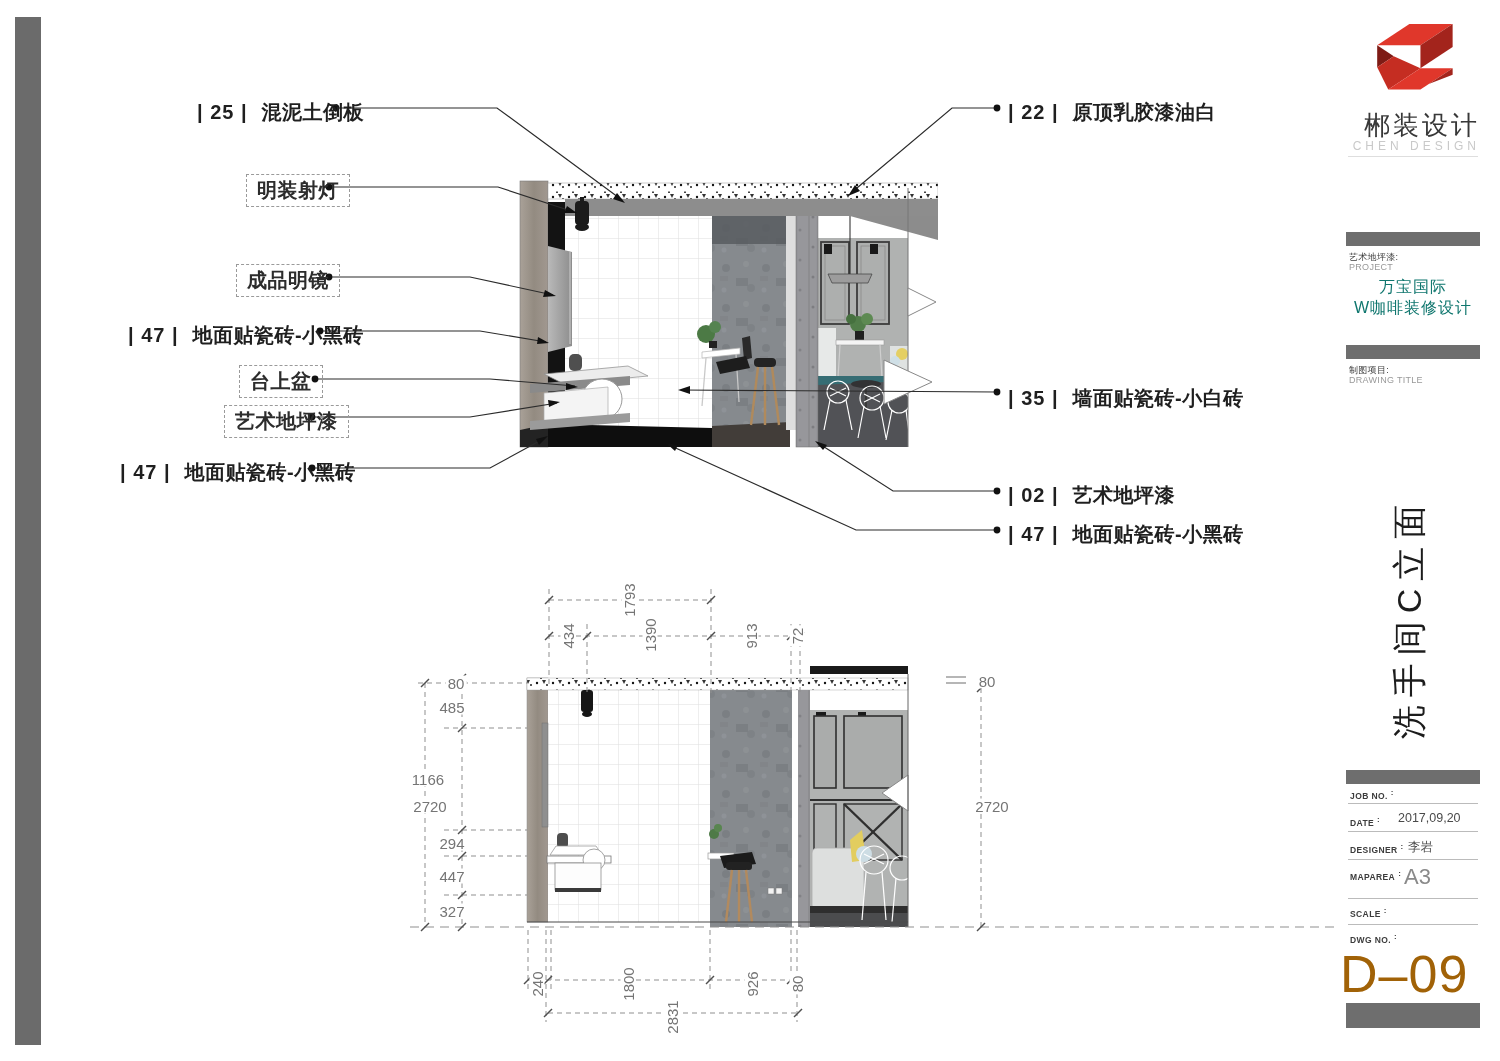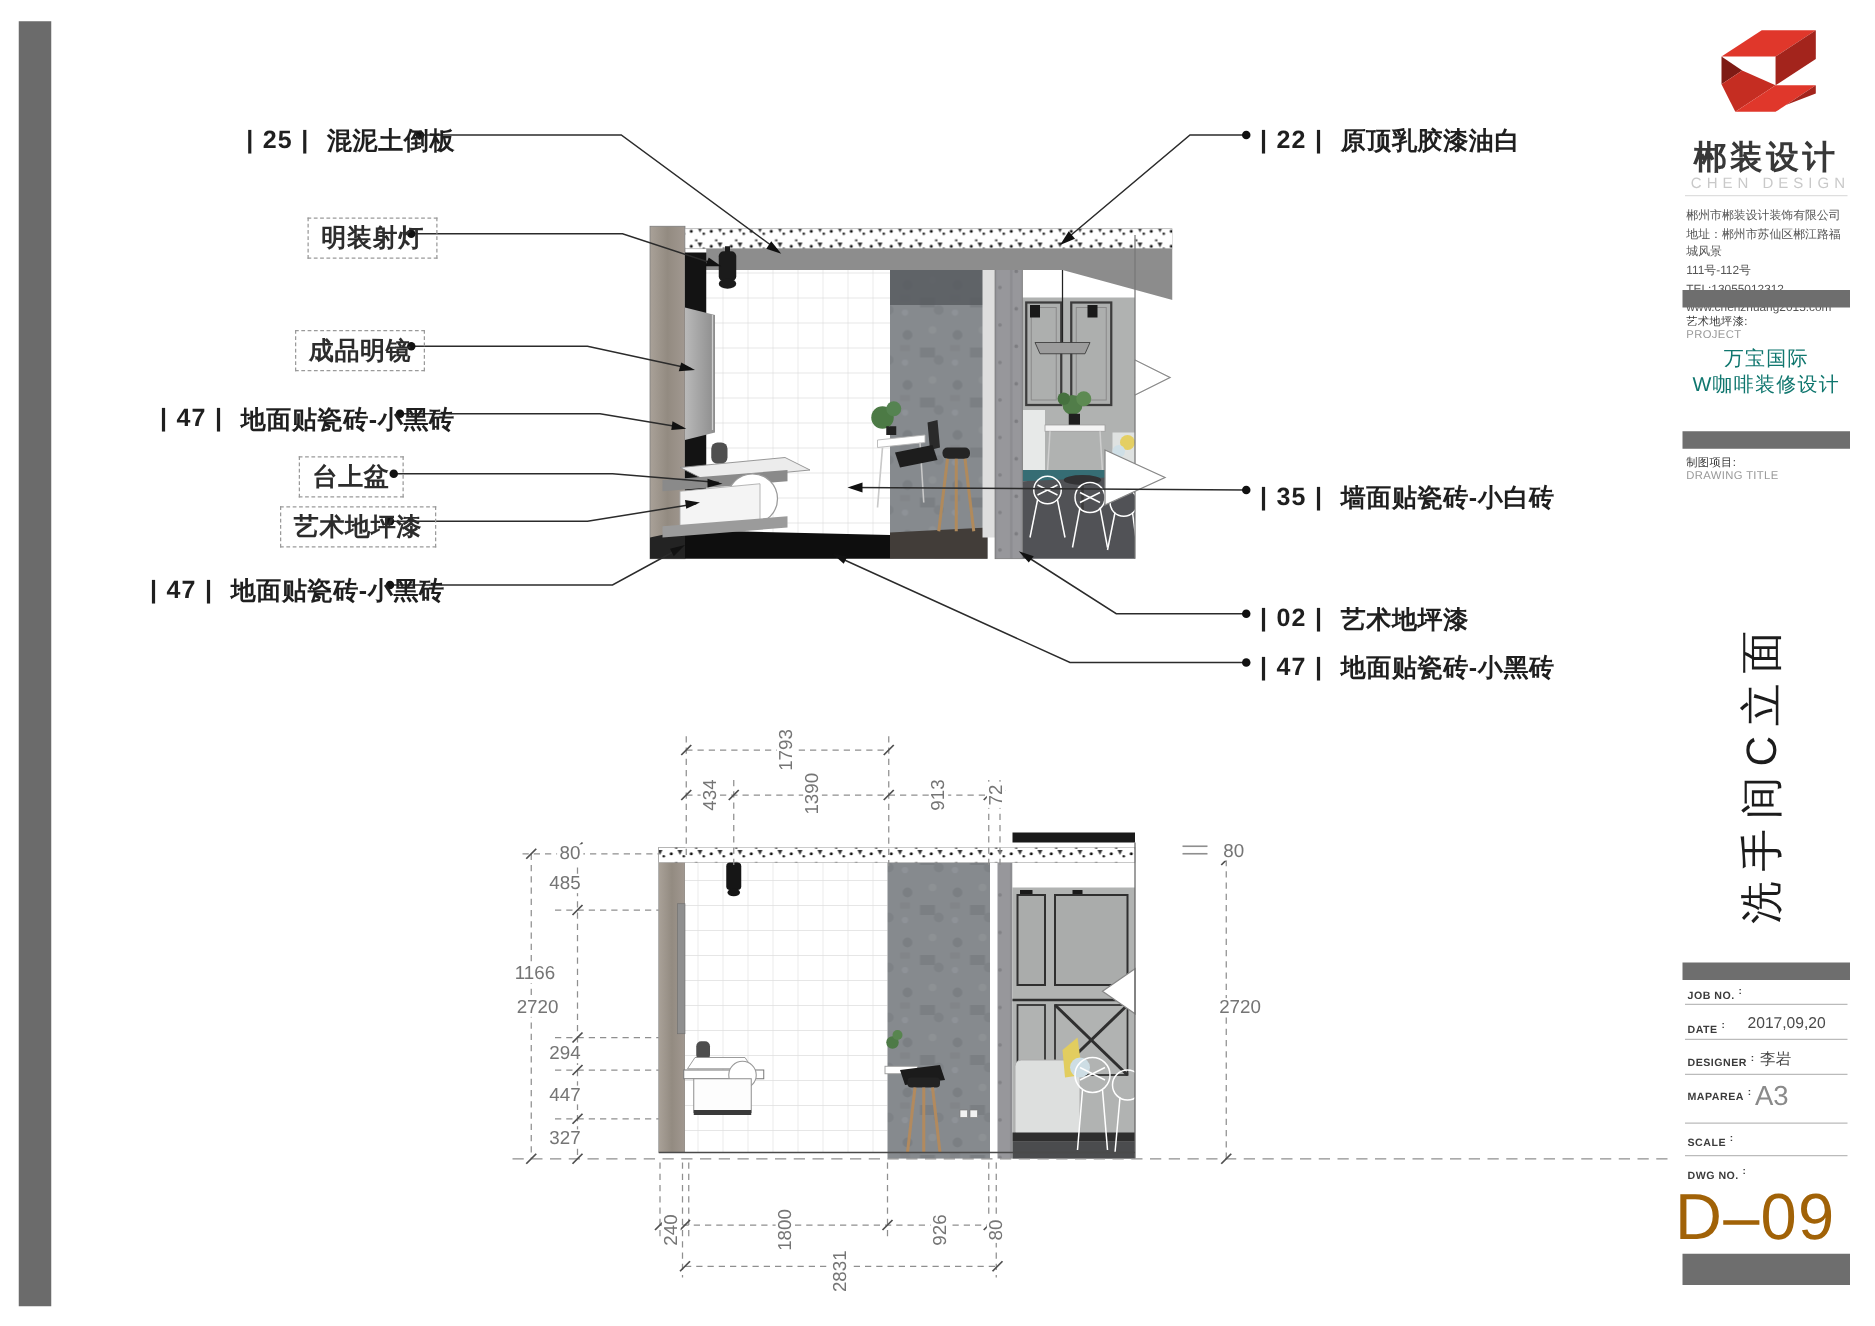--- a/index.html
+++ b/index.html
@@ -12,22 +12,22 @@
   .callout{position:absolute;display:flex;align-items:center;white-space:nowrap;
            font-size:20px;font-weight:700;color:#1f1f1f;letter-spacing:.5px;justify-content:center;}
   .callout .cc{margin-right:14px;letter-spacing:1px;}
   .callout.boxed .ct{border:1.5px dashed #9a9a9a;padding:2px 10px;color:#2c2c2c;}
   
   .dim{position:absolute;font-size:15px;color:#757575;background:#fff;padding:0 2px;
        white-space:nowrap;transform:translate(-50%,-50%);line-height:1;}
   .dim.rot{transform:translate(-50%,-50%) rotate(-90deg);}
   
   .tb{position:absolute;left:1346px;top:0;width:134px;height:1061px;}
-  .tb .brand-cn{position:absolute;left:0;top:108px;width:134px;text-align:center;
-      font-size:26px;font-weight:bold;color:#383838;letter-spacing:3px;}
+  .tb .brand-cn{position:absolute;left:0;top:108px;width:134px;text-align:right;
+      font-size:26px;font-weight:normal;color:#383838;letter-spacing:3px;}
   .tb .brand-en{position:absolute;left:0;top:139px;width:134px;text-align:right;
       font-size:12px;color:#c9c9c9;letter-spacing:4px;}
   .tb .rule{position:absolute;left:2px;width:130px;height:0;border-top:1px solid #dedede;}
   .tb .company{position:absolute;left:3px;top:166px;width:130px;font-size:9.5px;
       color:#555;line-height:1.55;}
   .tb .gbar{position:absolute;left:0;width:134px;background:#6e6e6e;}
   .tb .slabel{position:absolute;left:3px;font-size:9px;color:#3a3a3a;letter-spacing:.3px;}
   .tb .slabel.en{color:#999;}
   .tb .pname{position:absolute;left:0;width:134px;text-align:center;font-size:16px;
       color:#0f766e;letter-spacing:1px;}
@@ -423,27 +423,20 @@
       <polygon points="10,30 45,7 92,7 57,30" fill="#e0372b"></polygon>
       <polygon points="92,7 92,32 57,55 57,30" fill="#a3241c"></polygon>
       <polygon points="10,30 28,42 10,54" fill="#7e1b15"></polygon>
       <polygon points="10,54 28,42 57,55 22,78" fill="#c52d22"></polygon>
       <polygon points="57,55 92,55 57,78 22,78" fill="#e0372b"></polygon>
       <polygon points="92,55 92,62 66,72 57,78" fill="#a3241c"></polygon>
     </svg>
     <div class="brand-cn">郴装设计</div>
     <div class="brand-en">CHEN DESIGN</div>
     <div class="rule" style="top:156px"></div>
-    <div class="company">
-      <div>郴州市郴装设计装饰有限公司</div>
-      <div>地址：郴州市苏仙区郴江路福城风景</div>
-      <div>111号-112号</div>
-      <div>TEL:13055012312</div>
-      <div>www.chenzhuang2015.com</div>
-    </div>
     <div class="gbar" style="top:232px;height:14px"></div>
     <div class="slabel" style="top:251px">艺术地坪漆:</div>
     <div class="slabel en" style="top:262px">PROJECT</div>
     <div class="pname" style="top:277px">万宝国际</div>
     <div class="pname" style="top:298px">W咖啡装修设计</div>
     <div class="gbar" style="top:345px;height:14px"></div>
     <div class="slabel" style="top:364px">制图项目:</div>
     <div class="slabel en" style="top:375px">DRAWING TITLE</div>
     <div class="vtitle">洗手间C立面</div>
     <div class="gbar" style="top:770px;height:14px"></div>

